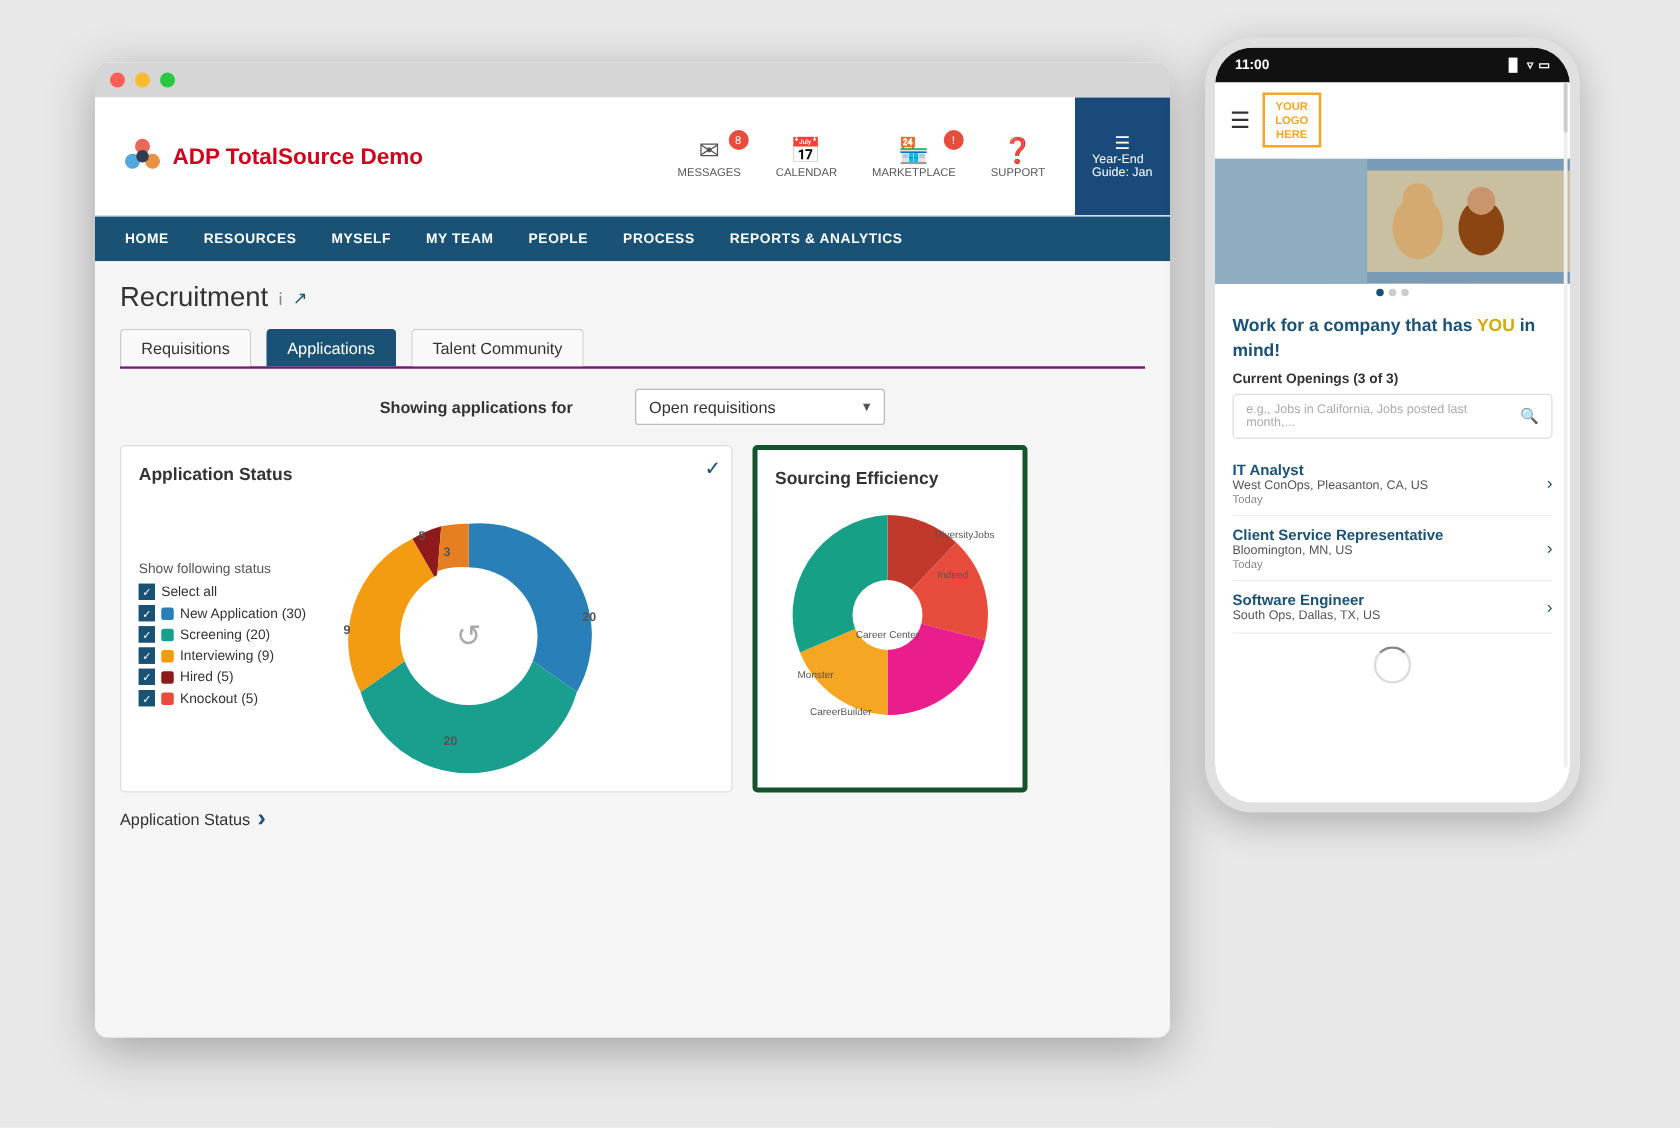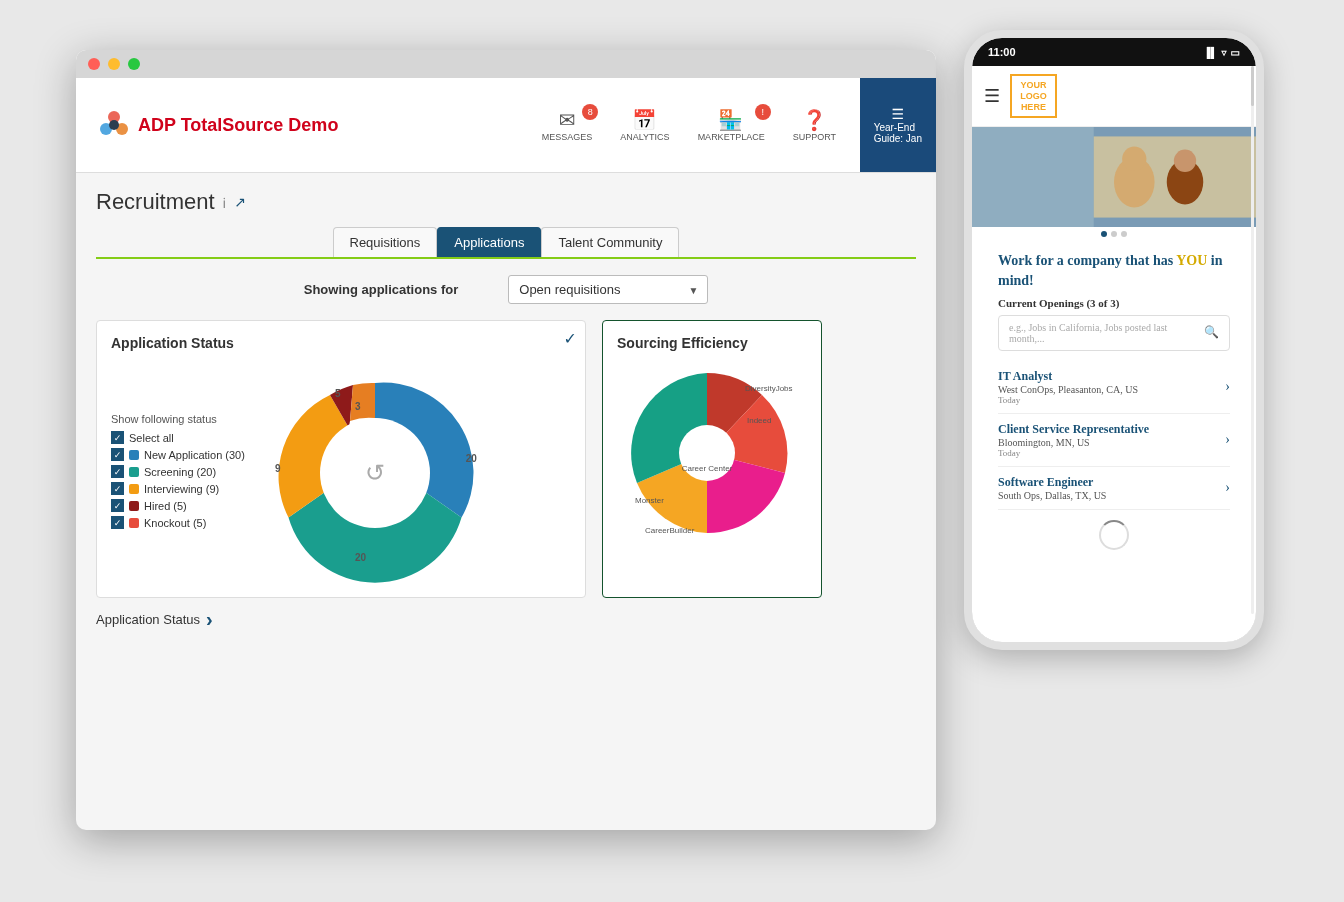--- a/index.html
+++ b/index.html
@@ -159,24 +159,23 @@
       font-size: 14px;
       color: #888;
     }
     .page-title-expand {
       font-size: 14px;
       color: #1a5276;
     }
 
     .tabs {
       display: flex;
-      gap: 0;
-      border-bottom: 2px solid #84cc16;
+      gap: 12px;
+      border-bottom: 2px solid #701a75;
       margin-bottom: 16px;
-      justify-content: center;
     }
     .tab {
       padding: 7px 16px;
       font-size: 13px;
       cursor: pointer;
       border: 1px solid #ccc;
       border-bottom: none;
       background: #f9f9f9;
       color: #333;
       border-radius: 4px 4px 0 0;
@@ -305,21 +304,21 @@
     .chart-label {
       position: absolute;
       font-size: 10px;
       font-weight: bold;
       color: #555;
     }
 
     
     .card2 {
       background: #fff;
-      border: 1px solid #14532d;
+      border: 4px solid #14532d;
       border-radius: 4px;
       padding: 14px;
       flex: 0 0 220px;
       position: relative;
     }
 
     
     .bottom-nav {
       display: flex;
       align-items: center;
@@ -419,22 +418,21 @@
     }
     .phone-dot {
       width: 6px;
       height: 6px;
       border-radius: 50%;
       background: #ccc;
     }
     .phone-dot.active { background: #1a5276; }
 
     .phone-content {
-      padding: 10px 26px;
-      font-family: Liberation Serif, serif;
+      padding: 10px 14px;
     }
     .phone-tagline {
       color: #1a5276;
       font-size: 14px;
       font-weight: bold;
       line-height: 1.4;
       margin-bottom: 6px;
     }
     .phone-tagline .highlight {
       color: #d4aa00;
@@ -554,39 +552,48 @@
     </div>
 
     <div class="top-icons">
       <div class="top-icon-item">
         <span class="icon-sym">✉</span>
         <span class="badge">8</span>
         <span>MESSAGES</span>
       </div>
       <div class="top-icon-item">
         <span class="icon-sym">📅</span>
-        <span>ANALYTICS</span>
+        <span>CALENDAR</span>
       </div>
       <div class="top-icon-item">
         <span class="icon-sym">🏪</span>
         <span class="badge">!</span>
         <span>MARKETPLACE</span>
       </div>
       <div class="top-icon-item">
         <span class="icon-sym">❓</span>
         <span>SUPPORT</span>
       </div>
     </div>
 
     <div class="year-end-btn">
       <span style="font-size:14px;">☰</span>
       <span style="font-size:10px;">Year-End<br>Guide: Jan</span>
     </div>
   </div>
 
+  <div class="main-nav">
+    <a>HOME</a>
+    <a>RESOURCES</a>
+    <a>MYSELF</a>
+    <a>MY TEAM</a>
+    <a>PEOPLE</a>
+    <a>PROCESS</a>
+    <a>REPORTS &amp; ANALYTICS</a>
+  </div>
 
   <div class="content">
     <div class="page-title">
       <span>Recruitment</span>
       <span class="page-title-icon">ℹ</span>
       <span class="page-title-expand">↗</span>
     </div>
 
     <div class="tabs">
       <div class="tab">Requisitions</div>

